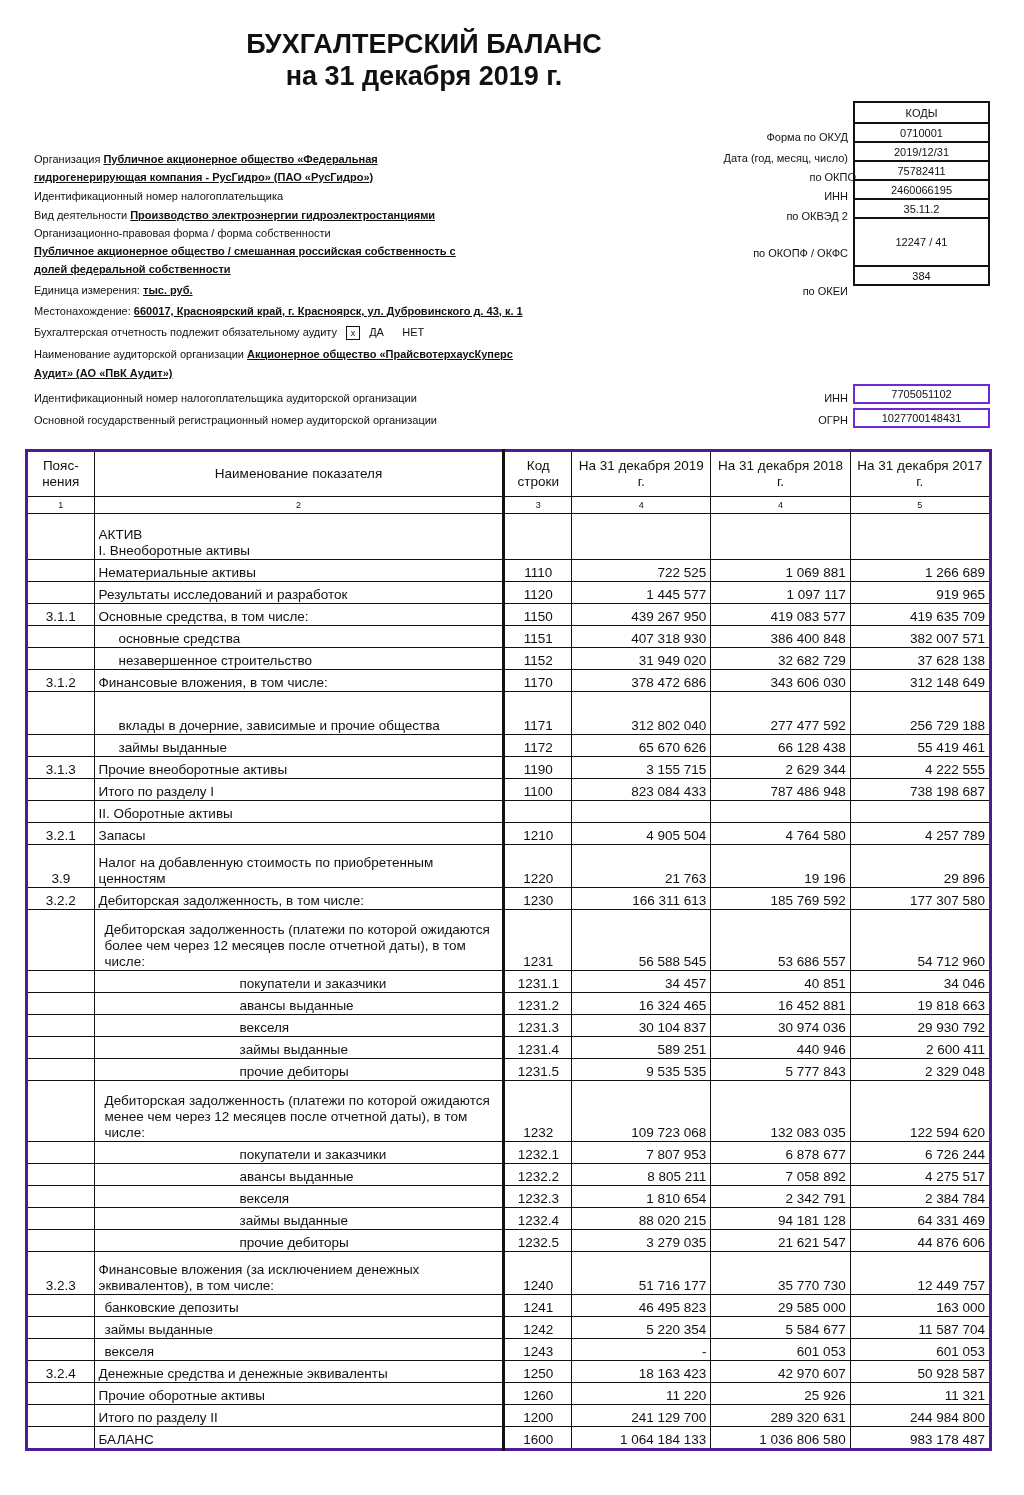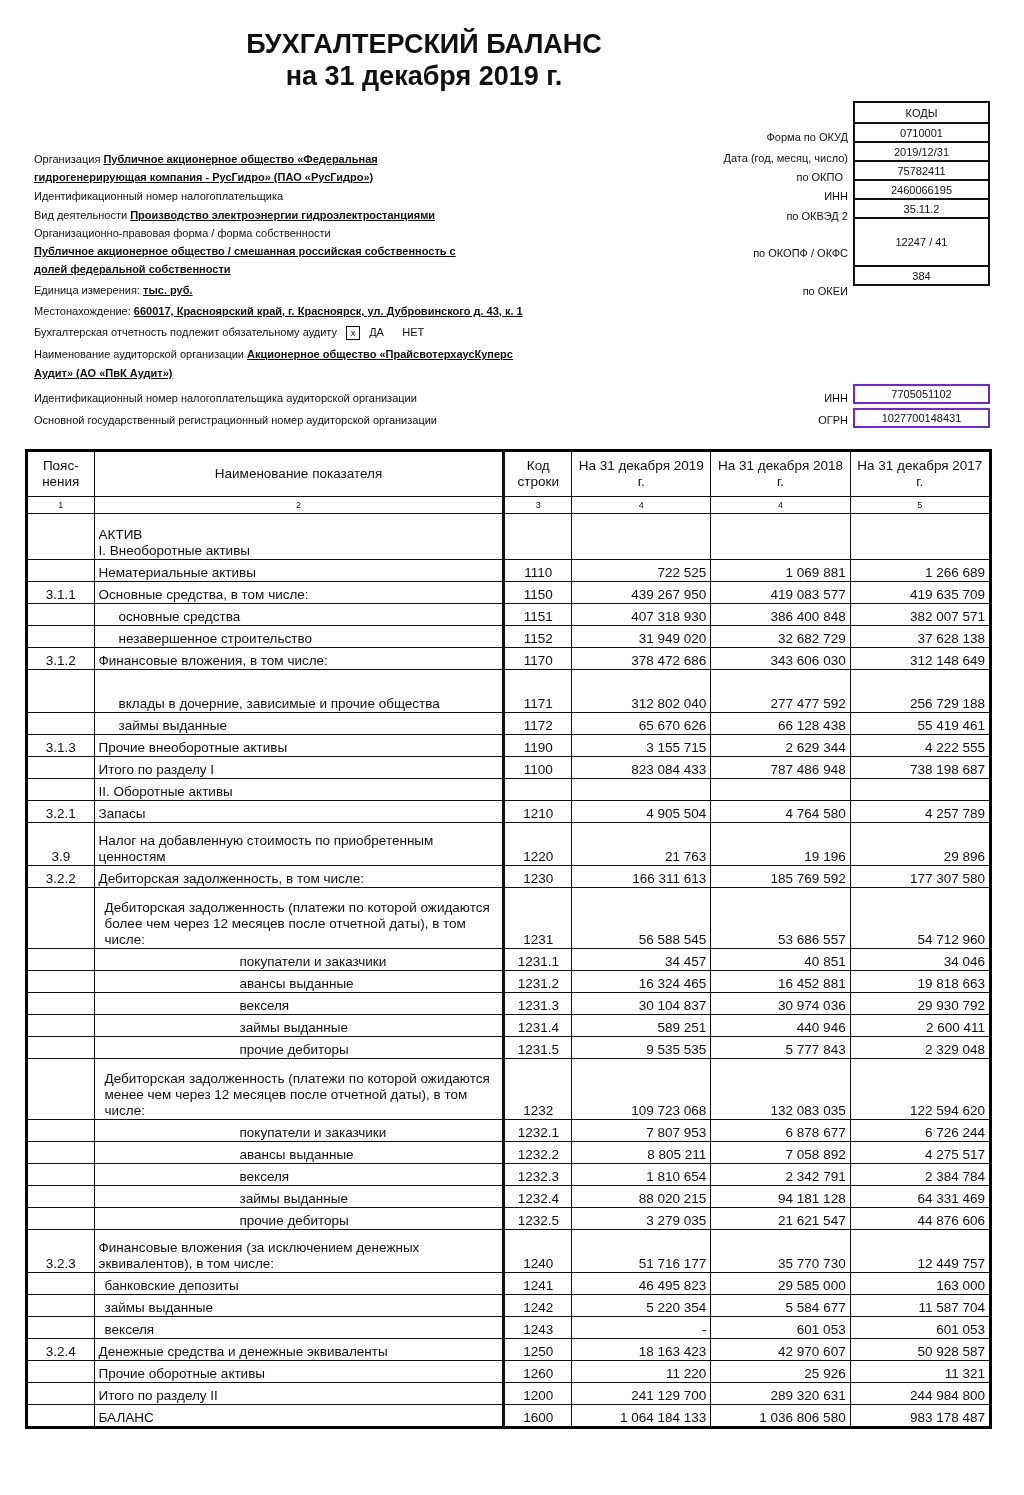--- a/index.html
+++ b/index.html
@@ -7,21 +7,21 @@
   .title { position: absolute; top: 28px; left: 0; width: 848px; text-align: center; font-weight: bold; font-size: 27px; line-height: 32px; }
   .codes { position: absolute; left: 853px; top: 101px; width: 137px; border-collapse: collapse; font-size: 11px; }
   .codes td { border: 2px solid #111; text-align: center; height: 17px; padding: 0; }
   .codes td.tall { height: 46px; }
   .codes td.hdr { height: 19px; }
   .lbl { position: absolute; font-size: 11px; line-height: 14px; white-space: nowrap; }
   .right { text-align: right; }
   .u { text-decoration: underline; font-weight: bold; }
   .smallbox { position: absolute; border: 2px solid #6d28d9; font-size: 11px; text-align: center; width: 133px; height: 16px; line-height: 16px; }
   .chk { display: inline-block; width: 12px; height: 12px; border: 1.5px solid #111; vertical-align: middle; margin: 0 6px; font-size: 9px; line-height: 12px; text-align: center; }
-  table.bal { position: absolute; left: 25px; top: 449px; width: 967px; border-collapse: collapse; font-size: 13.5px; border: 3px solid #000000; }
+  table.bal { position: absolute; left: 25px; top: 449px; width: 967px; border-collapse: collapse; font-size: 13.5px; border: 3px solid #4c1d95; }
   table.bal td, table.bal th { border: 1.5px solid #111; padding: 0 4px; line-height: 16px; font-weight: normal; }
   table.bal th { text-align: center; font-size: 13.5px; }
   .col-note { width: 58px; text-align: center; }
   .col-name { width: 404px; }
   .col-code { width: 58px; text-align: center; }
   .col-val { width: 132px; text-align: right; }
   table.bal td.col-code { border-left: 3px solid #111; }
   .num-row td { font-size: 9px; line-height: 10px; text-align: center; }
   .b { font-weight: bold; }
   .ind1 { padding-left: 24px !important; }
@@ -61,21 +61,21 @@
         <td class="tall">12247 / 41</td>
       </tr>
   <tr>
         <td>384</td>
       </tr>
 </tbody>
   </table>
 
 <div class="lbl right" style="right:176px; top:130px;">Форма по ОКУД</div>
 <div class="lbl right" style="right:176px; top:151px;">Дата (год, месяц, число)</div>
-<div class="lbl right" style="right:181px; top:170px;">по ОКПО</div>
+<div class="lbl right" style="right:168px; top:170px;">по ОКПО</div>
 <div class="lbl right" style="right:176px; top:189px;">ИНН</div>
 <div class="lbl right" style="right:176px; top:209px;">по ОКВЭД 2</div>
 <div class="lbl right" style="right:176px; top:246px;">по ОКОПФ / ОКФС</div>
 <div class="lbl right" style="right:176px; top:284px;">по ОКЕИ</div>
 
 <div class="lbl" style="left:34px; top:152px;">
   <span>Организация</span>
   <span class="u">Публичное акционерное общество «Федеральная</span>
 </div>
 <div class="lbl" style="left:34px; top:170px;">
@@ -150,20 +150,28 @@
     </tr>
     <tr class="r">
         <td class="col-note"></td>
         <td>Нематериальные активы</td>
         <td class="col-code">1110</td>
         <td class="col-val">722 525</td>
         <td class="col-val">1 069 881</td>
         <td class="col-val">1 266 689</td>
       </tr>
     <tr class="r">
+        <td class="col-note"></td>
+        <td>Результаты исследований и разработок</td>
+        <td class="col-code">1120</td>
+        <td class="col-val">1 445 577</td>
+        <td class="col-val">1 097 117</td>
+        <td class="col-val">919 965</td>
+      </tr>
+    <tr class="r">
         <td class="col-note">3.1.1</td>
         <td>Основные средства, в том числе:</td>
         <td class="col-code">1150</td>
         <td class="col-val">439 267 950</td>
         <td class="col-val">419 083 577</td>
         <td class="col-val">419 635 709</td>
       </tr>
     <tr class="r">
         <td class="col-note"></td>
         <td class="ind1">основные средства</td>

